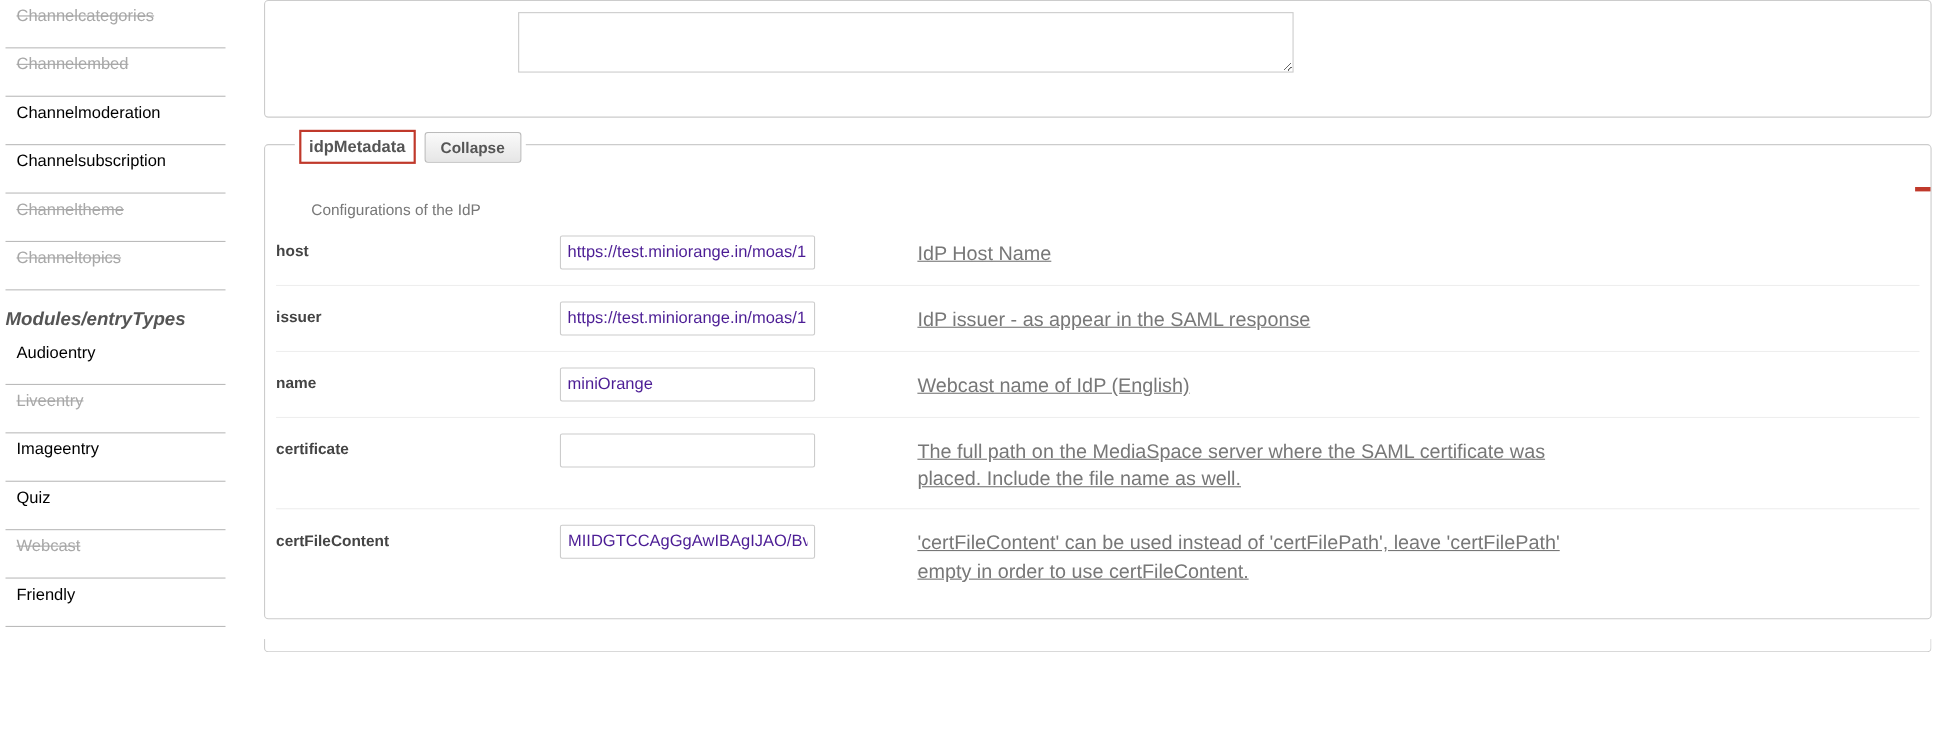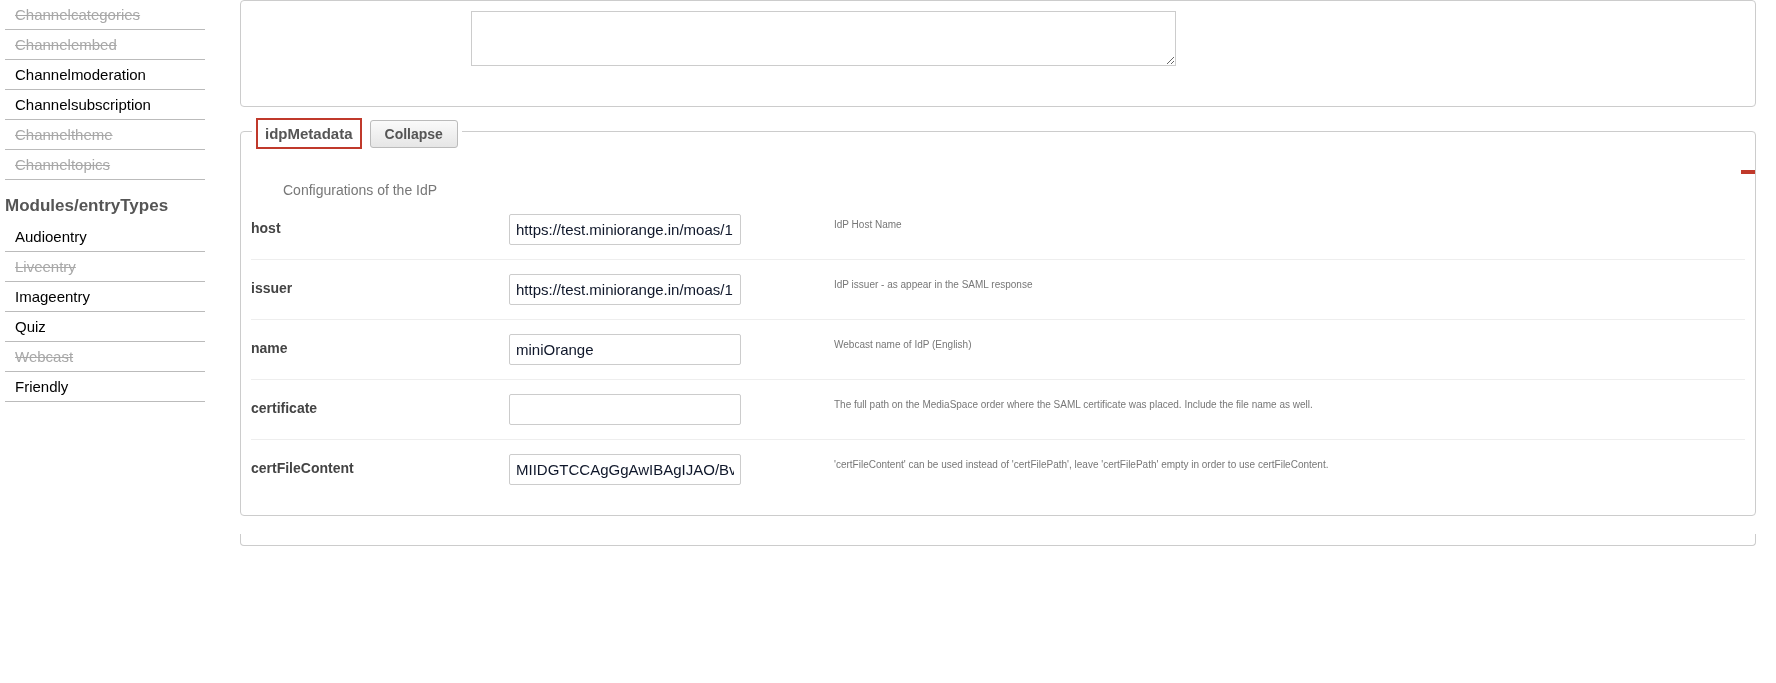--- a/index.html
+++ b/index.html
@@ -2,31 +2,32 @@
 <html><head>
 <meta charset="utf-8">
 <style>
   *{box-sizing:border-box;margin:0;padding:0;}
   body{font-family:Arial,Helvetica,sans-serif;font-size:14px;color:#333;background:#fff;}
   .page{display:flex;align-items:flex-start;width:1776px;}
   
   .sidebar{width:210px;padding:0 5px 0 5px;}
   .side-item{
     border-bottom:1px solid #bbb;
-    padding:6px 10px 6px 10px;
+    padding:6px 10px 20px 10px;
     font-size:15px;
     color:#000;
     cursor:pointer;
   }
   .side-item.disabled{color:#a8a8a8;text-decoration:line-through;}
   .side-group{
     font-weight:bold;
     font-size:17px;
     color:#555;
     padding:16px 0 6px 0;
+    font-style:italic;
   }
   
   .main{flex:1;padding:0 20px 0 30px;}
   .top-box{
     border:1px solid #ccc;
     border-radius:4px;
     padding:10px 10px 40px 10px;
     margin-bottom:20px;
   }
   .top-box textarea{
@@ -43,21 +44,21 @@
   
   .fieldset{
     border:1px solid #ccc;
     border-radius:4px;
     position:relative;
     margin-top:24px;
     padding:50px 10px 16px 10px;
   }
   .legend-row{
     position:absolute;
-    top:-14px;left:11px;
+    top:-14px;left:27px;
     display:flex;align-items:center;gap:8px;background:#fff;padding:0 4px;
   }
   .legend-tab{
     border:2px solid #c0392b;
     background:#fff;
     color:#555;
     font-weight:bold;
     padding:5px 7px;
     font-size:15px;
   }
@@ -96,31 +97,32 @@
     color:#444;
     font-size:14px;
     padding-top:6px;
   }
   .form-input{
     width:232px;
     border:1px solid #ccc;
     border-radius:2px;
     padding:6px 6px;
     font-size:15px;
-    color:#0f172a;
+    color:#4c1d95;
     font-family:inherit;
   }
   .form-desc{
     flex:1;
     color:#777;
-    font-size:10px;
+    font-size:18px;
     padding-left:50px;
     padding-top:4px;
     line-height:1.4;
     max-width:640px;
+    text-decoration:underline;
   }
   .outer-bottom{
     border:1px solid #ccc;border-top:none;border-radius:0 0 4px 4px;
     height:12px;margin-top:18px;
   }
 </style>
 </head>
 <body>
 
 <div class="page">
@@ -171,21 +173,21 @@
 
       <div class="form-row">
         <div class="form-label">name</div>
         <input class="form-input" type="text" value="miniOrange" style="">
         <div class="form-desc">Webcast name of IdP (English)</div>
       </div>
 
       <div class="form-row">
         <div class="form-label">certificate</div>
         <input class="form-input" type="text" value="" style="">
-        <div class="form-desc">The full path on the MediaSpace order where the SAML certificate was placed. Include the file name as well.</div>
+        <div class="form-desc">The full path on the MediaSpace server where the SAML certificate was placed. Include the file name as well.</div>
       </div>
 
       <div class="form-row">
         <div class="form-label">certFileContent</div>
         <input class="form-input" type="text" value="MIIDGTCCAgGgAwIBAgIJAO/Bv34" style="">
         <div class="form-desc">'certFileContent' can be used instead of 'certFilePath', leave 'certFilePath' empty in order to use certFileContent.</div>
       </div>
     </div>
 
     <div class="outer-bottom"></div>

